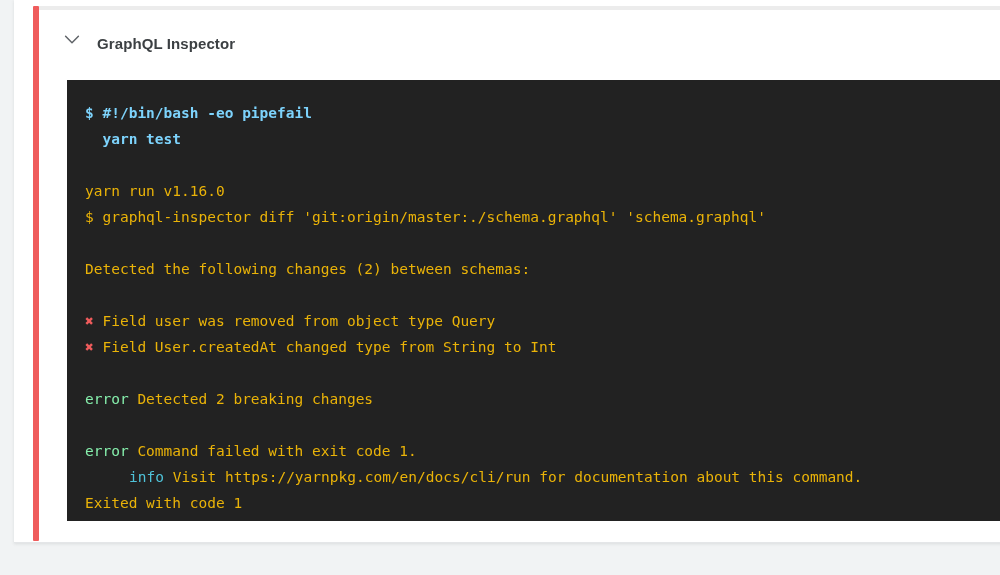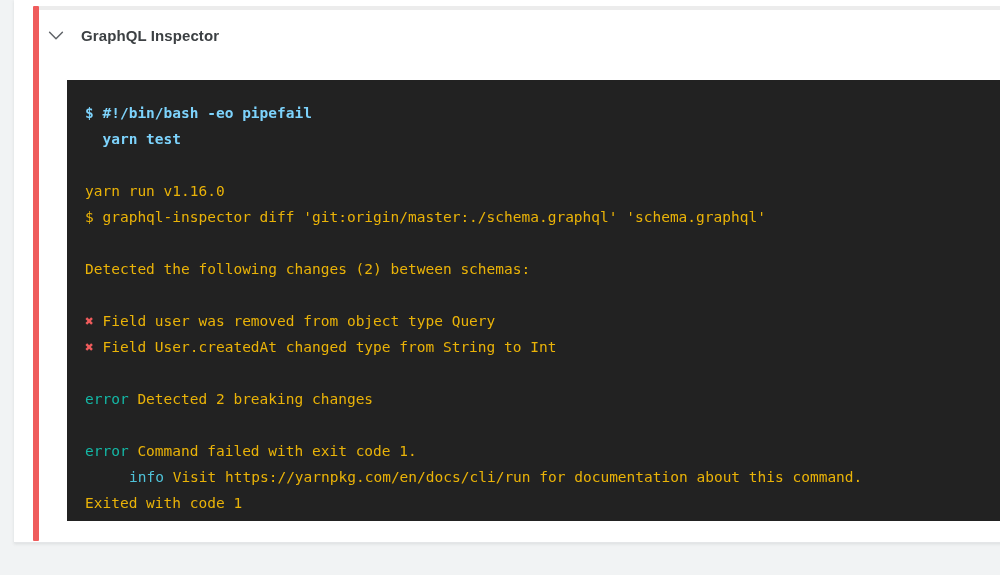--- a/index.html
+++ b/index.html
@@ -47,24 +47,24 @@
     left: 25px;
     top: 6px;
     right: 0;
     height: 4px;
     background: #ececec;
   }
 
   
   .card-header {
     position: absolute;
-    left: 29px;
+    left: 45px;
     top: 18px;
     display: flex;
-    align-items: center;
+    align-items: flex-end;
     gap: 12px;
     height: 34px;
   }
   .chevron-icon {
     width: 26px; height: 26px;
     display: flex; align-items: center; justify-content: center;
     color: #5f6368;
     cursor: pointer;
   }
   .chevron-icon svg { display: block; }
@@ -90,21 +90,21 @@
   .term-body {
     font-family: "DejaVu Sans Mono", "Liberation Mono", monospace;
     font-size: 14.5px;
     line-height: 26px;
     color: #e8e8e8;
     white-space: pre;
   }
   .term-line { white-space: pre; min-height: 26px; }
   .term-line.blank { height: 26px; }
   .b { font-weight: bold; color: #7dd3fc; }
-  .c-error { color: #14b8a6; text-align: center; }
+  .c-error { color: #86efac; text-align: center; }
   .c-info  { color: #4fc3d9; margin-left: 44px; }
   .c-cross { color: #ef5c5c; font-weight: bold; }
   .c-plain { color: #eab308; }
 </style>
 </head>
 <body>
 
 <div id="page">
 
   <div class="card">

